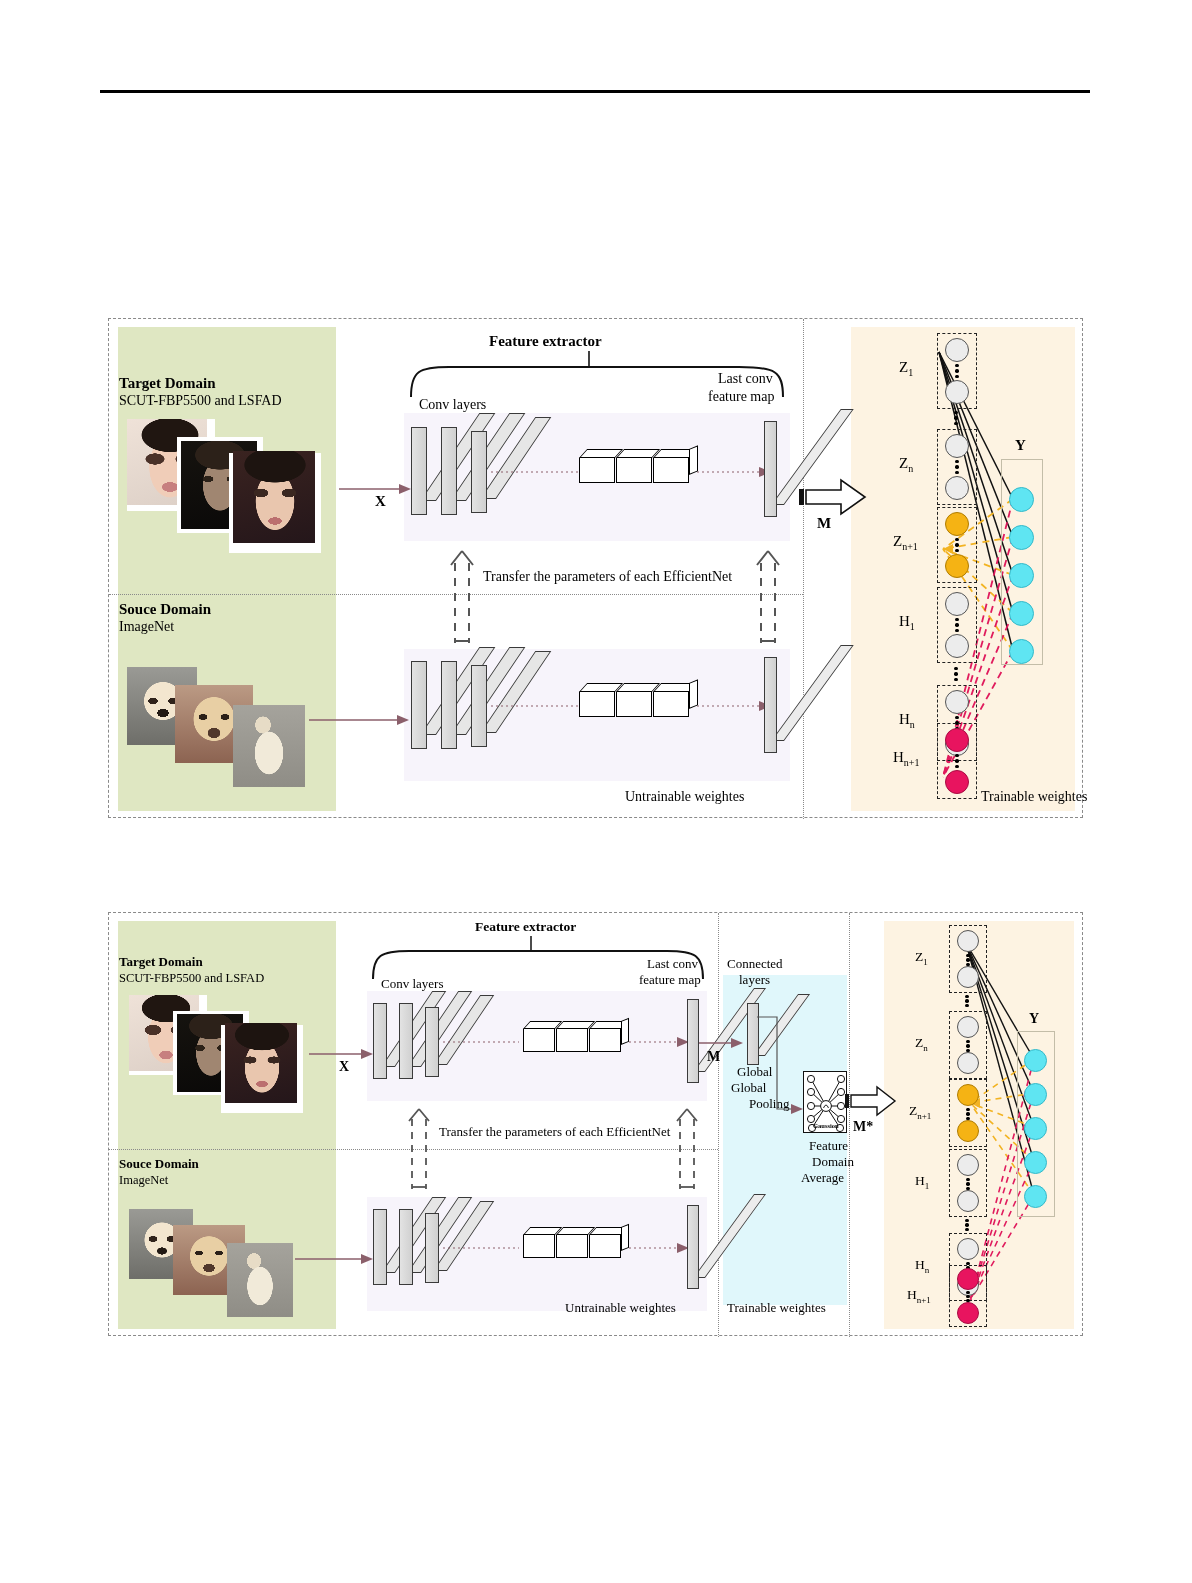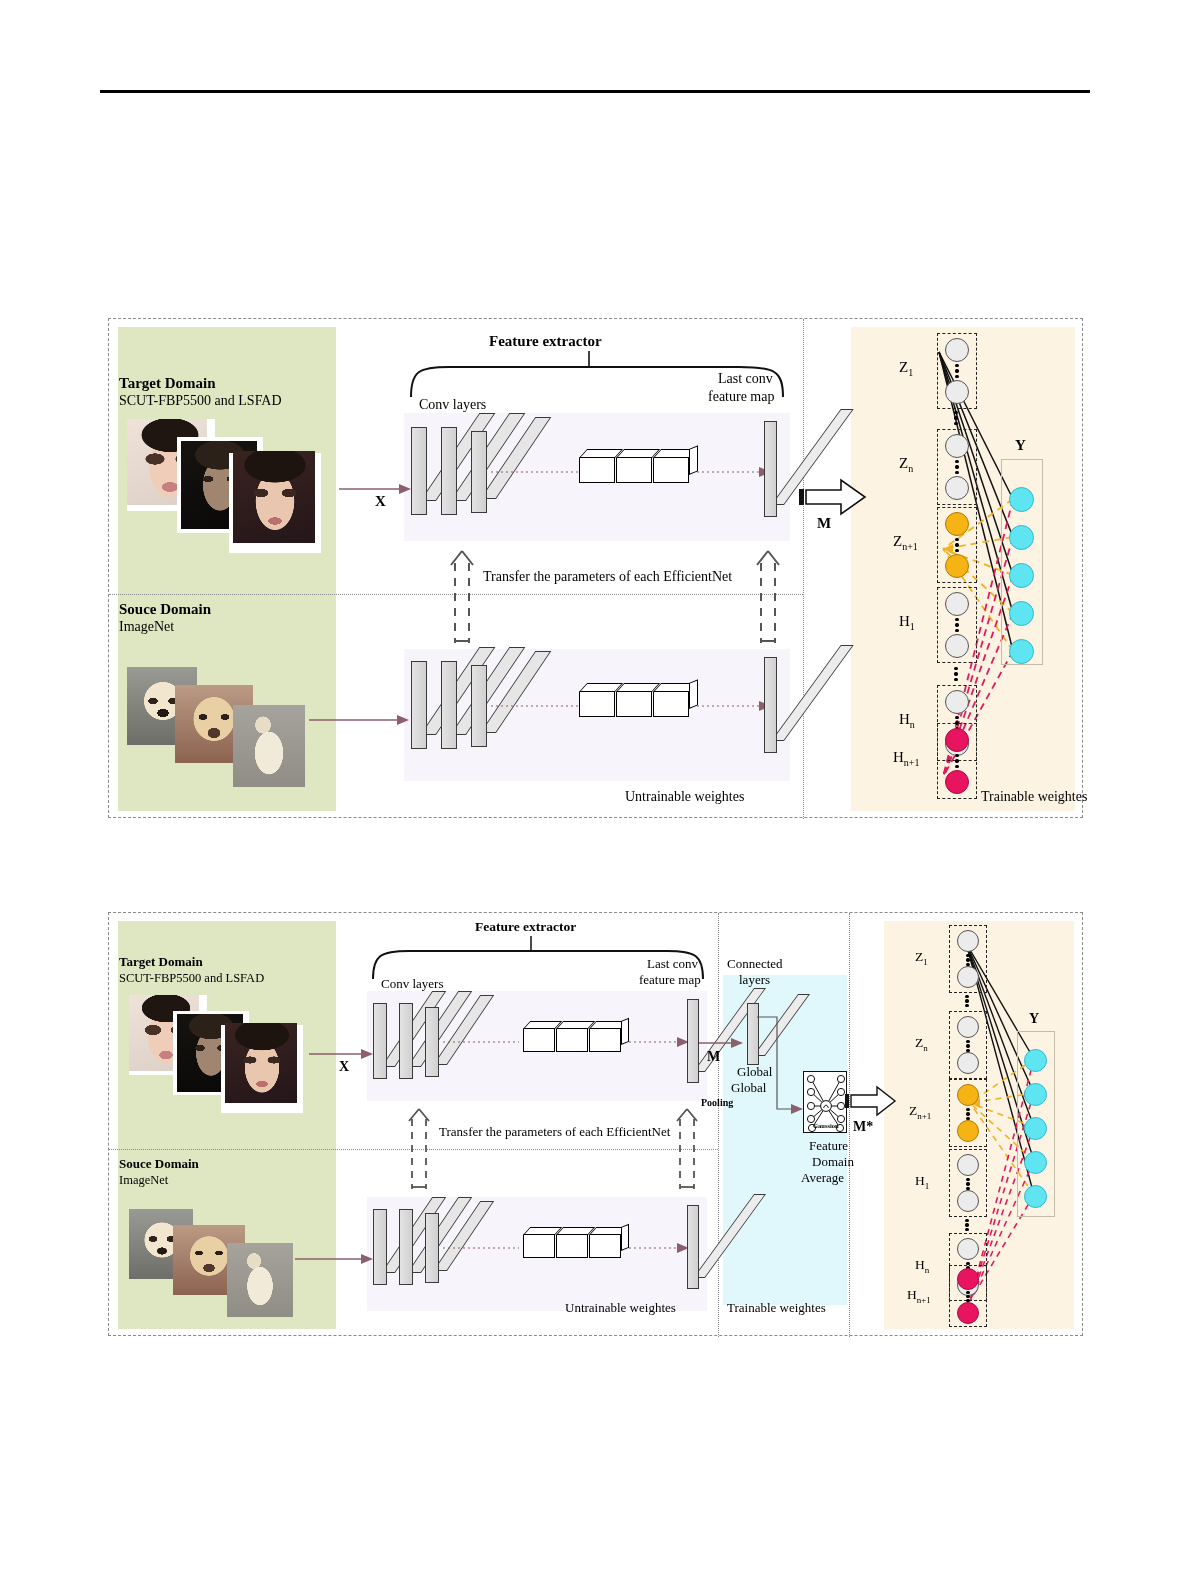--- a/index.html
+++ b/index.html
@@ -541,21 +541,21 @@
 
     <div class="lbl ctr" style="left:618px;top:44px;font-size:13px;">Connected</div>
     <div class="lbl ctr" style="left:630px;top:60px;font-size:13px;">layers</div>
 
     <div class="slab" style="left:638px;top:90px;width:12px;height:62px;">
       <div class="top" style="width:12px;top:-9px;left:6px;transform:skewX(-36deg);height:62px;background:#ececec;"></div>
       <div class="front"></div>
     </div>
     <div class="lbl ctr" style="left:628px;top:152px;font-size:13px;">Global</div>
     <div class="lbl ctr" style="left:622px;top:168px;font-size:13px;">Global</div>
-    <div class="lbl ctr" style="left:592px;top:184px;font-size:10px;font-weight:bold;">Pooling</div>
+    <div class="lbl ctr" style="left:640px;top:184px;font-size:13px;">Pooling</div>
 
     <svg style="left:648px;top:100px;width:48px;height:110px;">
       <path d="M0,4 L20,4 L20,96 L34,96" stroke="#555" stroke-width="1.2" fill="none"></path>
       <polygon points="34,91 46,96 34,101" fill="#8b5f6b"></polygon>
     </svg>
 
     <div style="position:absolute;left:694px;top:158px;width:44px;height:62px;background:#fff;border:1.5px solid #111;box-sizing:border-box;">
       <svg style="left:0;top:0;width:44px;height:62px;">
         <g stroke="#111" stroke-width="1" fill="none">
           <line x1="7" y1="7" x2="22" y2="34"></line>

